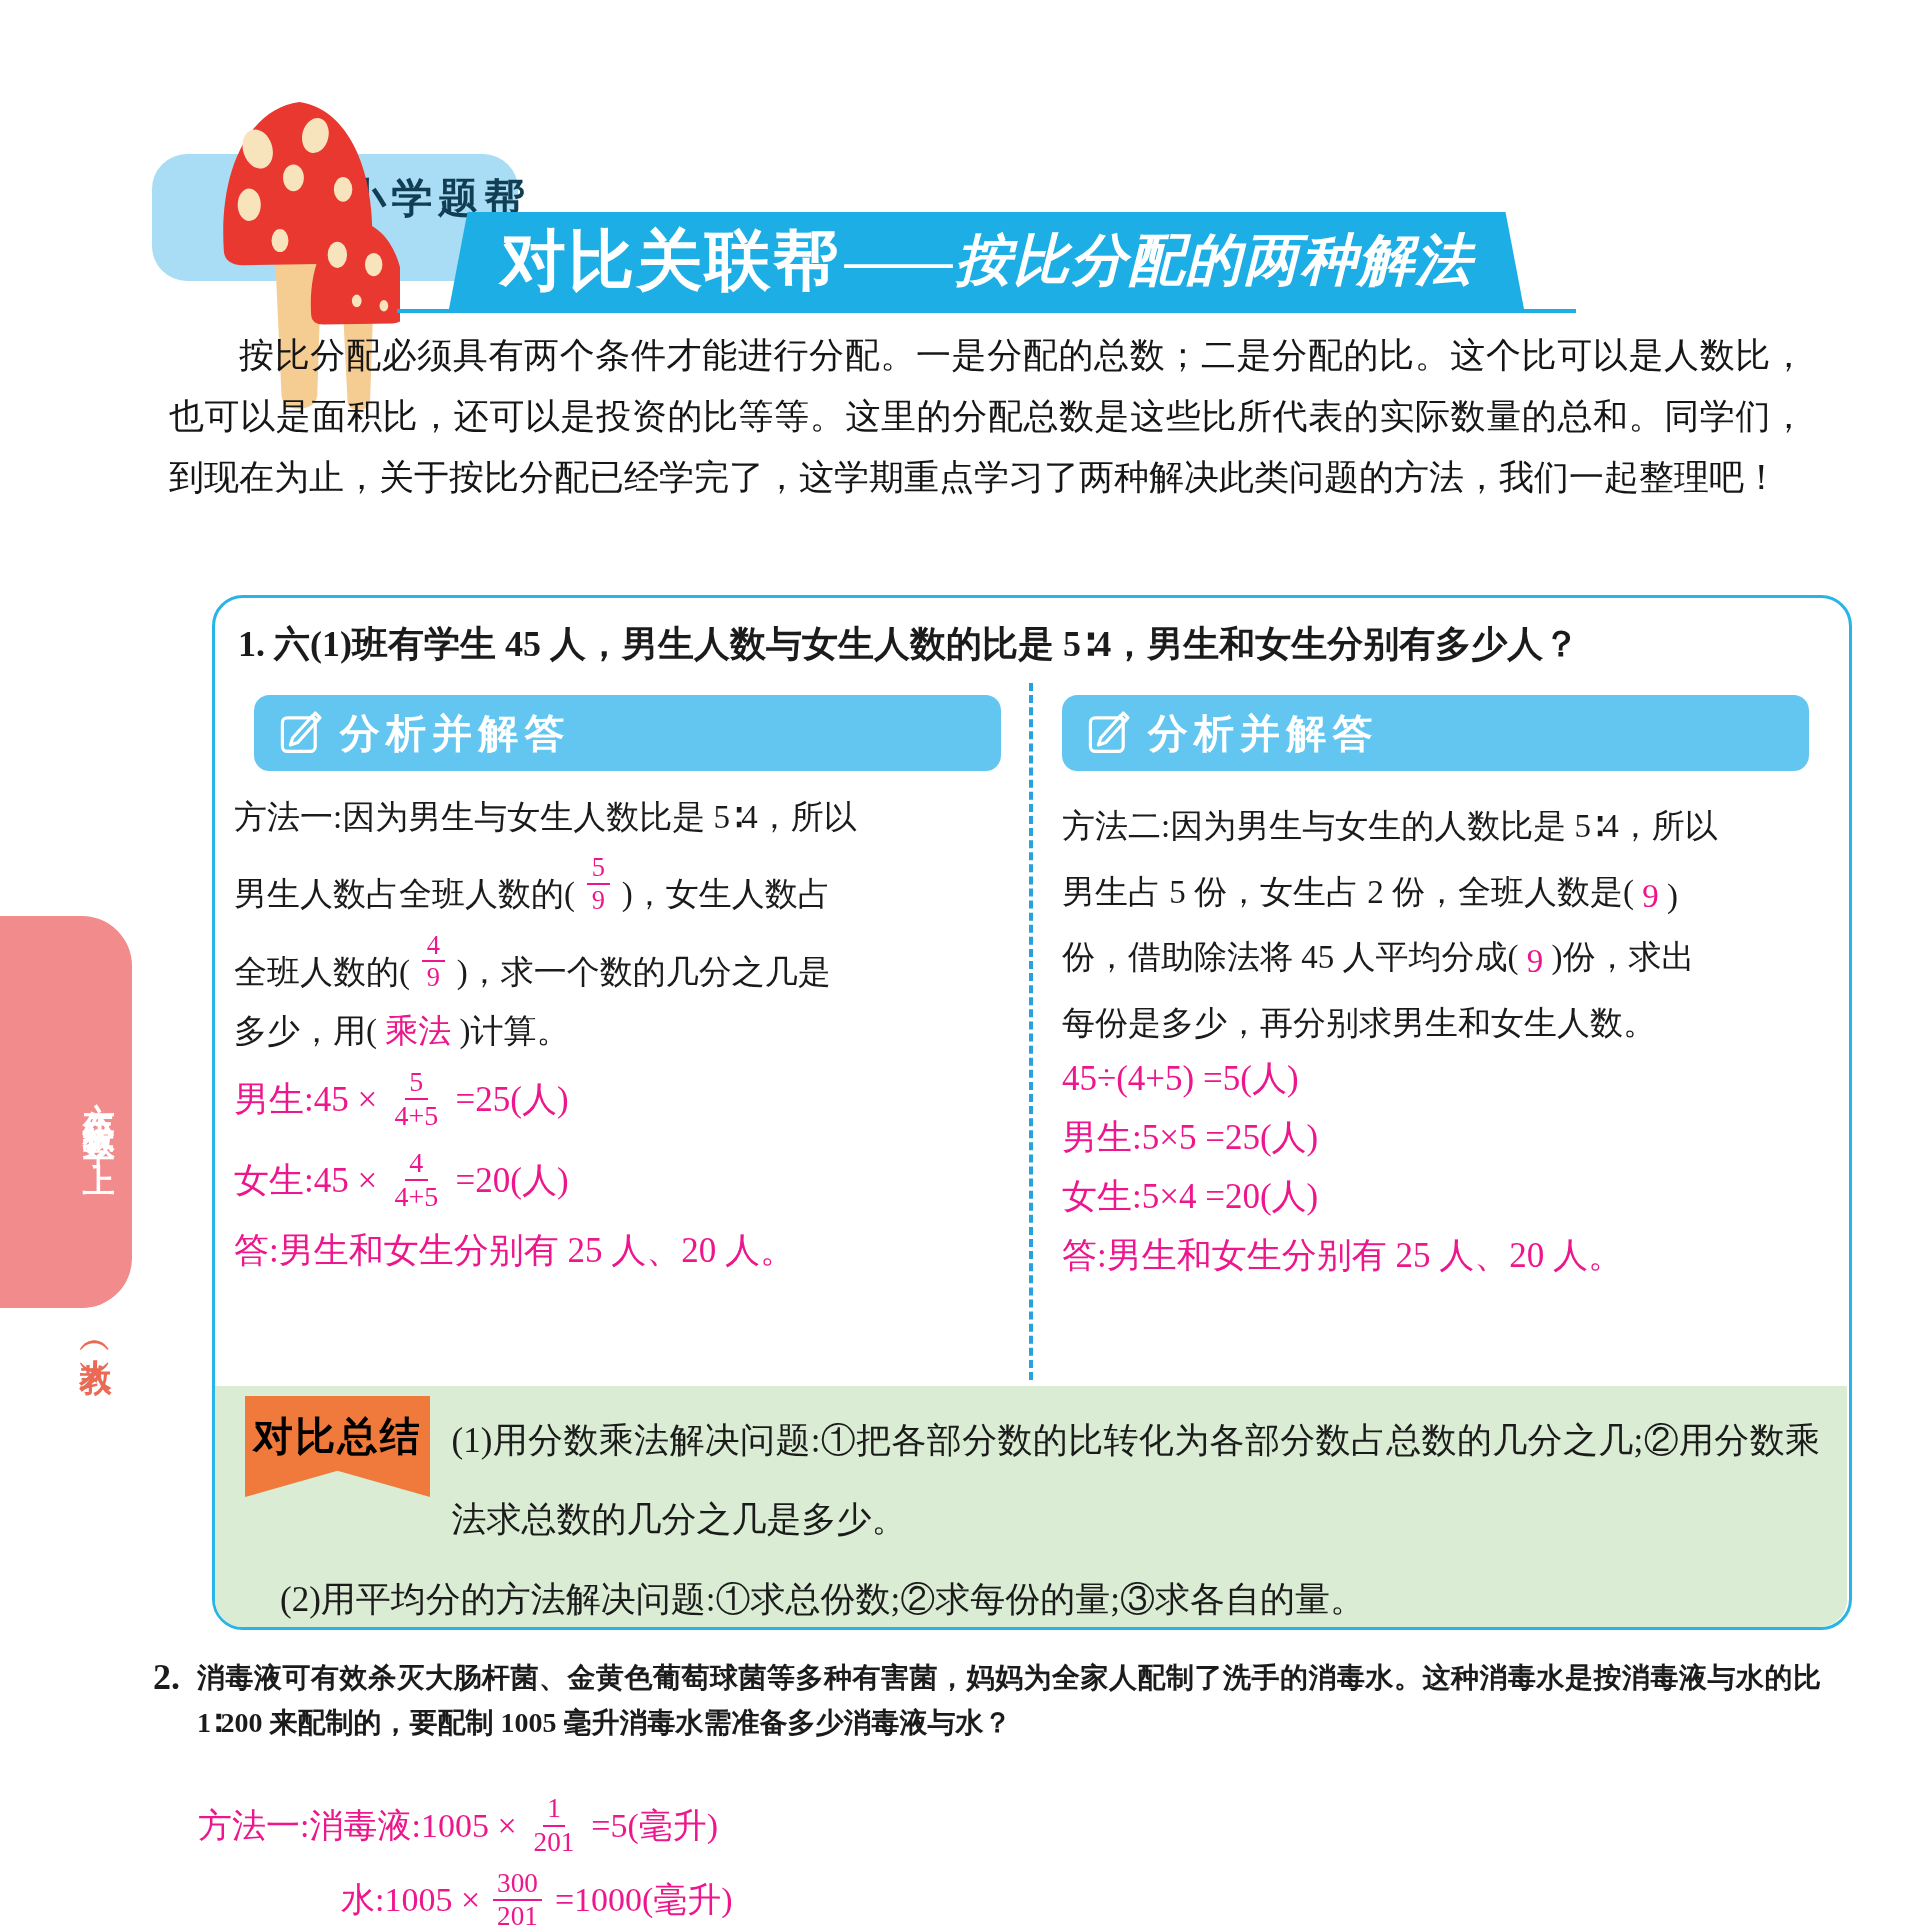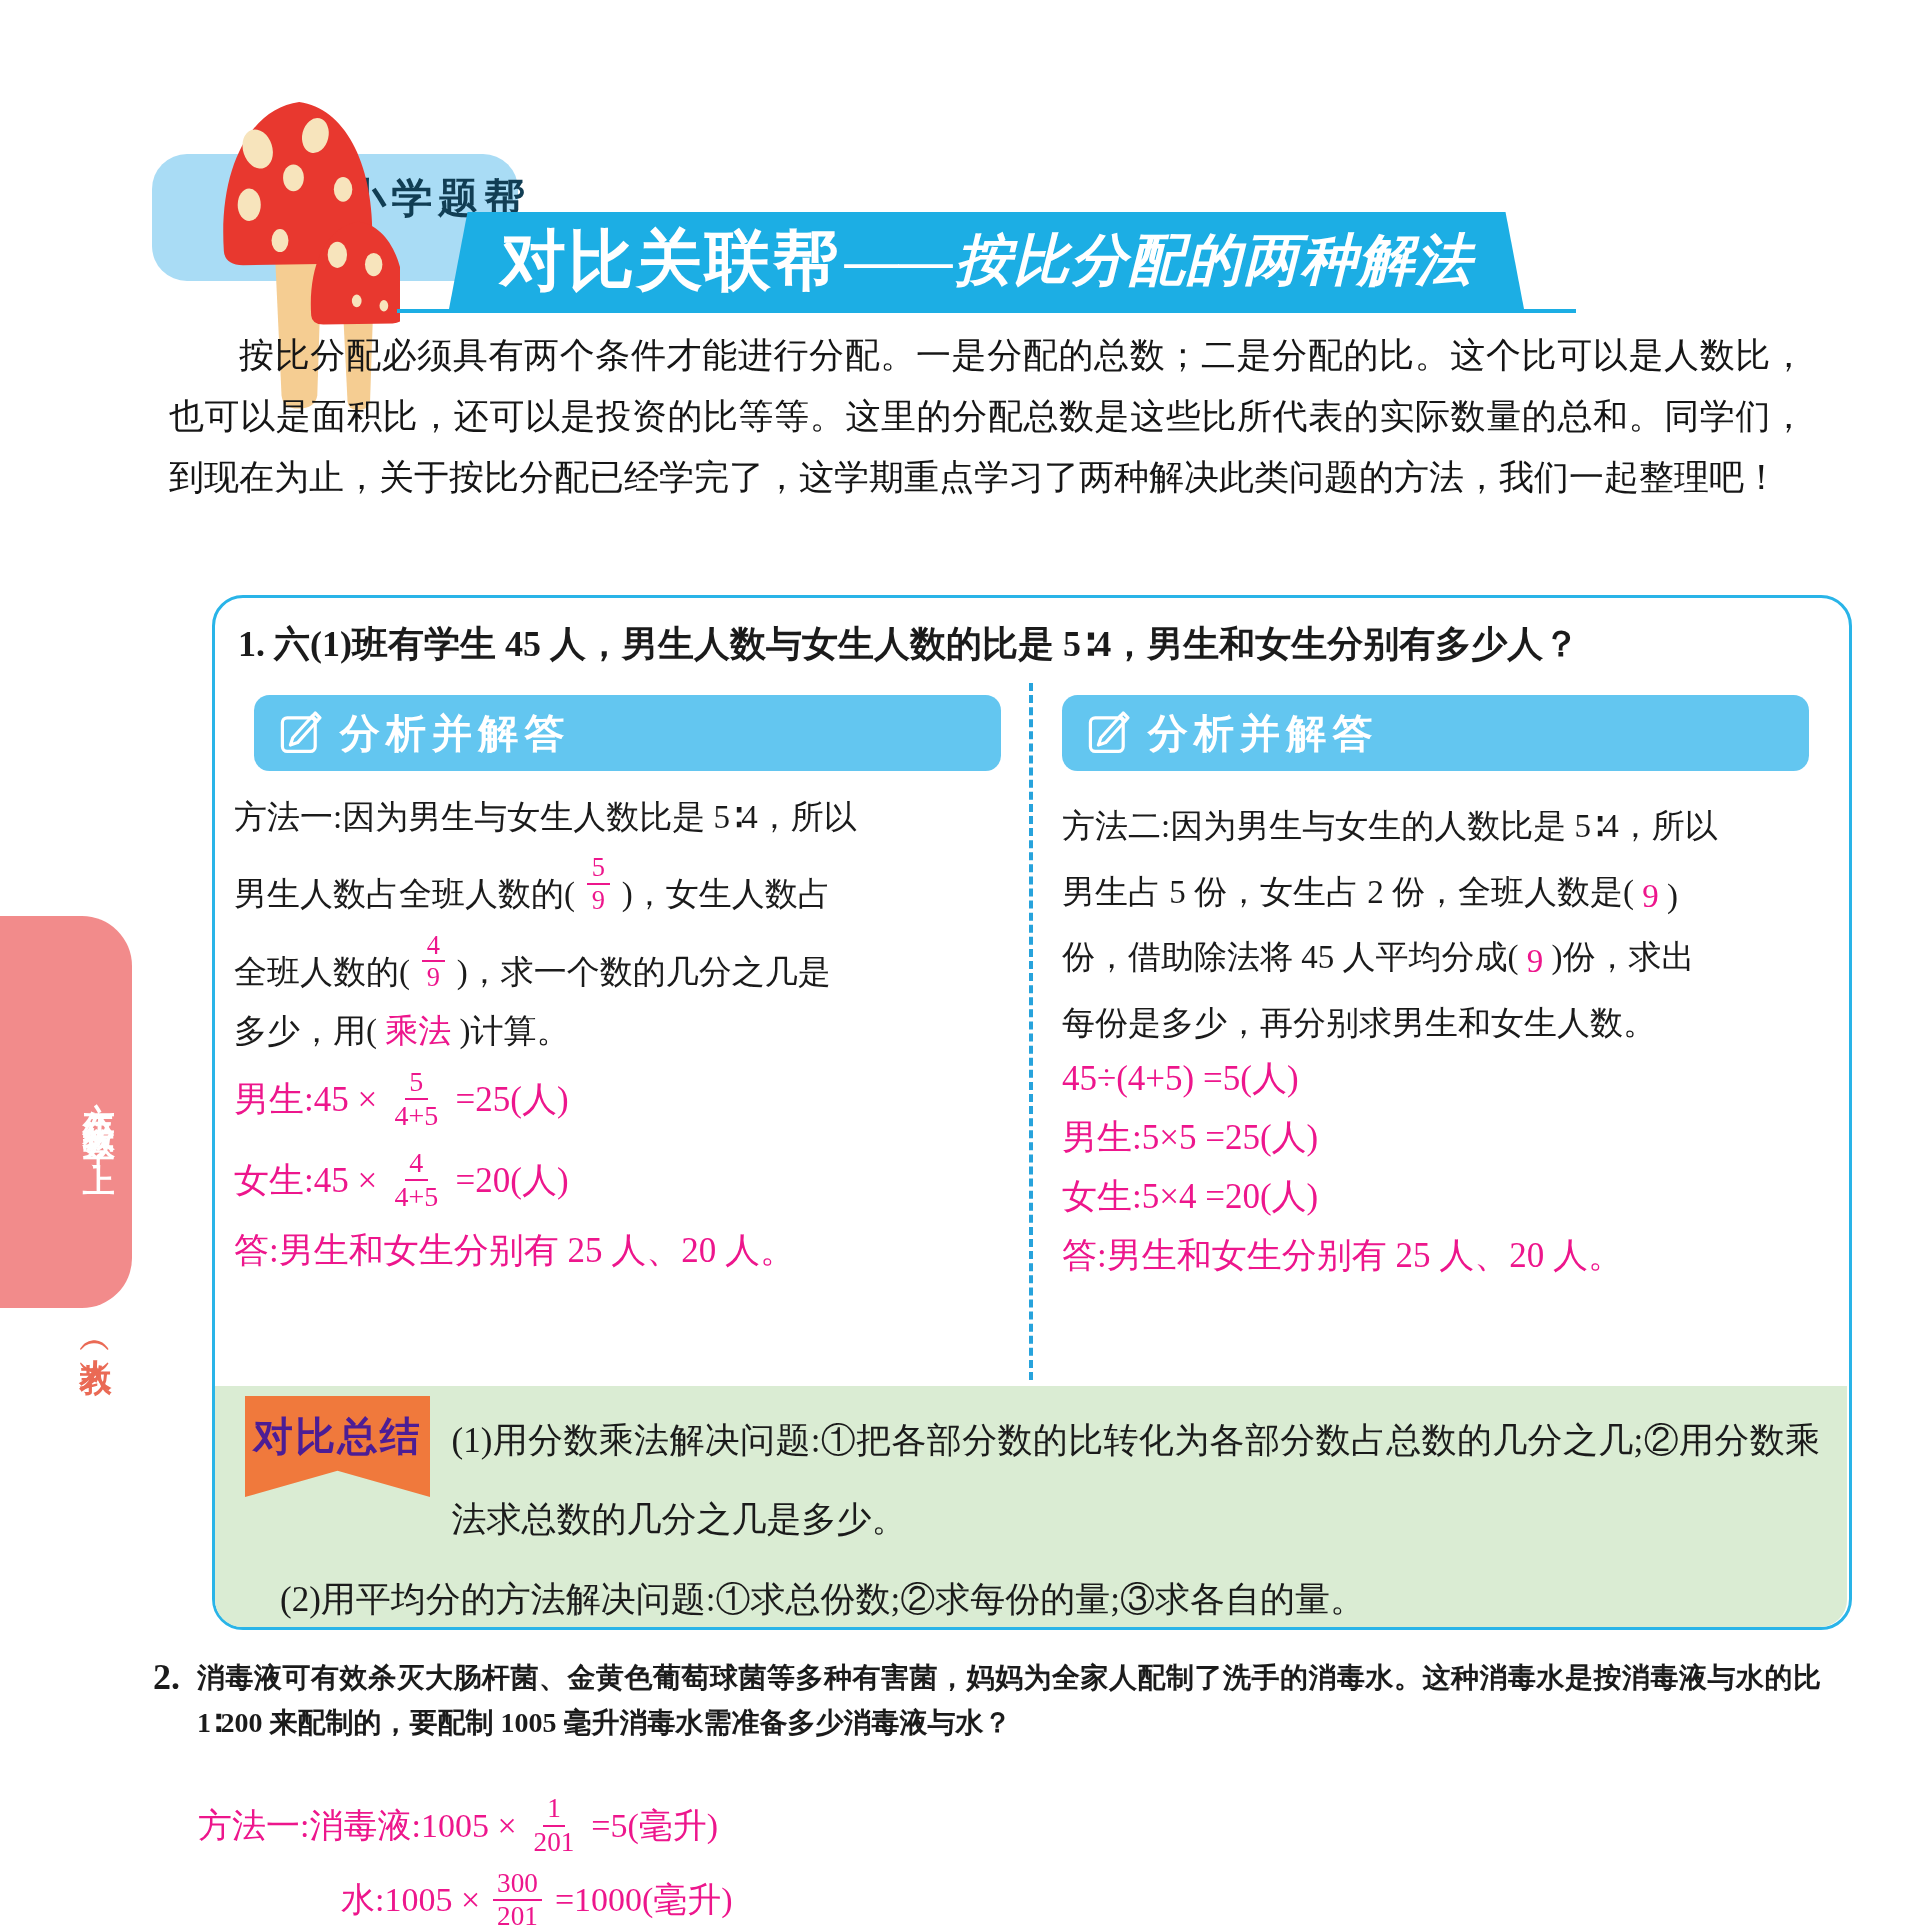--- a/index.html
+++ b/index.html
@@ -45,21 +45,21 @@
   .col.right .line{min-height:58px;margin-bottom:7.7px;}
   .formula{display:flex;align-items:center;white-space:pre;color:var(--pink);margin-bottom:10px;min-height:49px;font-size:35px;}
   .pink{color:var(--pink);}
 
   .frac{display:inline-flex;flex-direction:column;align-items:center;vertical-align:middle;font-size:0.8em;line-height:1.15;margin:2.3px 3.9px;}
   .frac .num{padding:0 4.6px;border-bottom:2.7px solid currentColor;}
   .frac .den{padding:0 4.6px;}
 
   
   .summary{position:absolute;left:0;bottom:0;width:1632px;height:241px;background:var(--green);border-radius:0 0 27px 27px;padding:15.4px 27px 0 30px;font-size:35px;}
-  .ribbon{float:left;width:185px;height:101px;background:var(--orange);color:#4c1d95;
+  .ribbon{float:left;width:185px;height:101px;background:var(--orange);color:#000000;
     clip-path:polygon(0 0,100% 0,100% 100%,50% 74%,0 100%);
     font-family:"Liberation Sans",sans-serif;font-weight:bold;font-size:40px;letter-spacing:2.3px;
     display:flex;justify-content:center;padding-top:13px;margin:-5.4px 21.6px 9.2px 0;}
   .summary p{line-height:2.26;text-align:justify;}
   .summary p.second{text-indent:1em;clear:none;}
 
   
   .pnum{position:absolute;font-size:36px;font-weight:bold;}
   .ptext{position:absolute;font-size:28px;font-weight:bold;line-height:1.6;text-align:justify;}
   .solutions{position:absolute;color:var(--pink);font-size:34px;}

